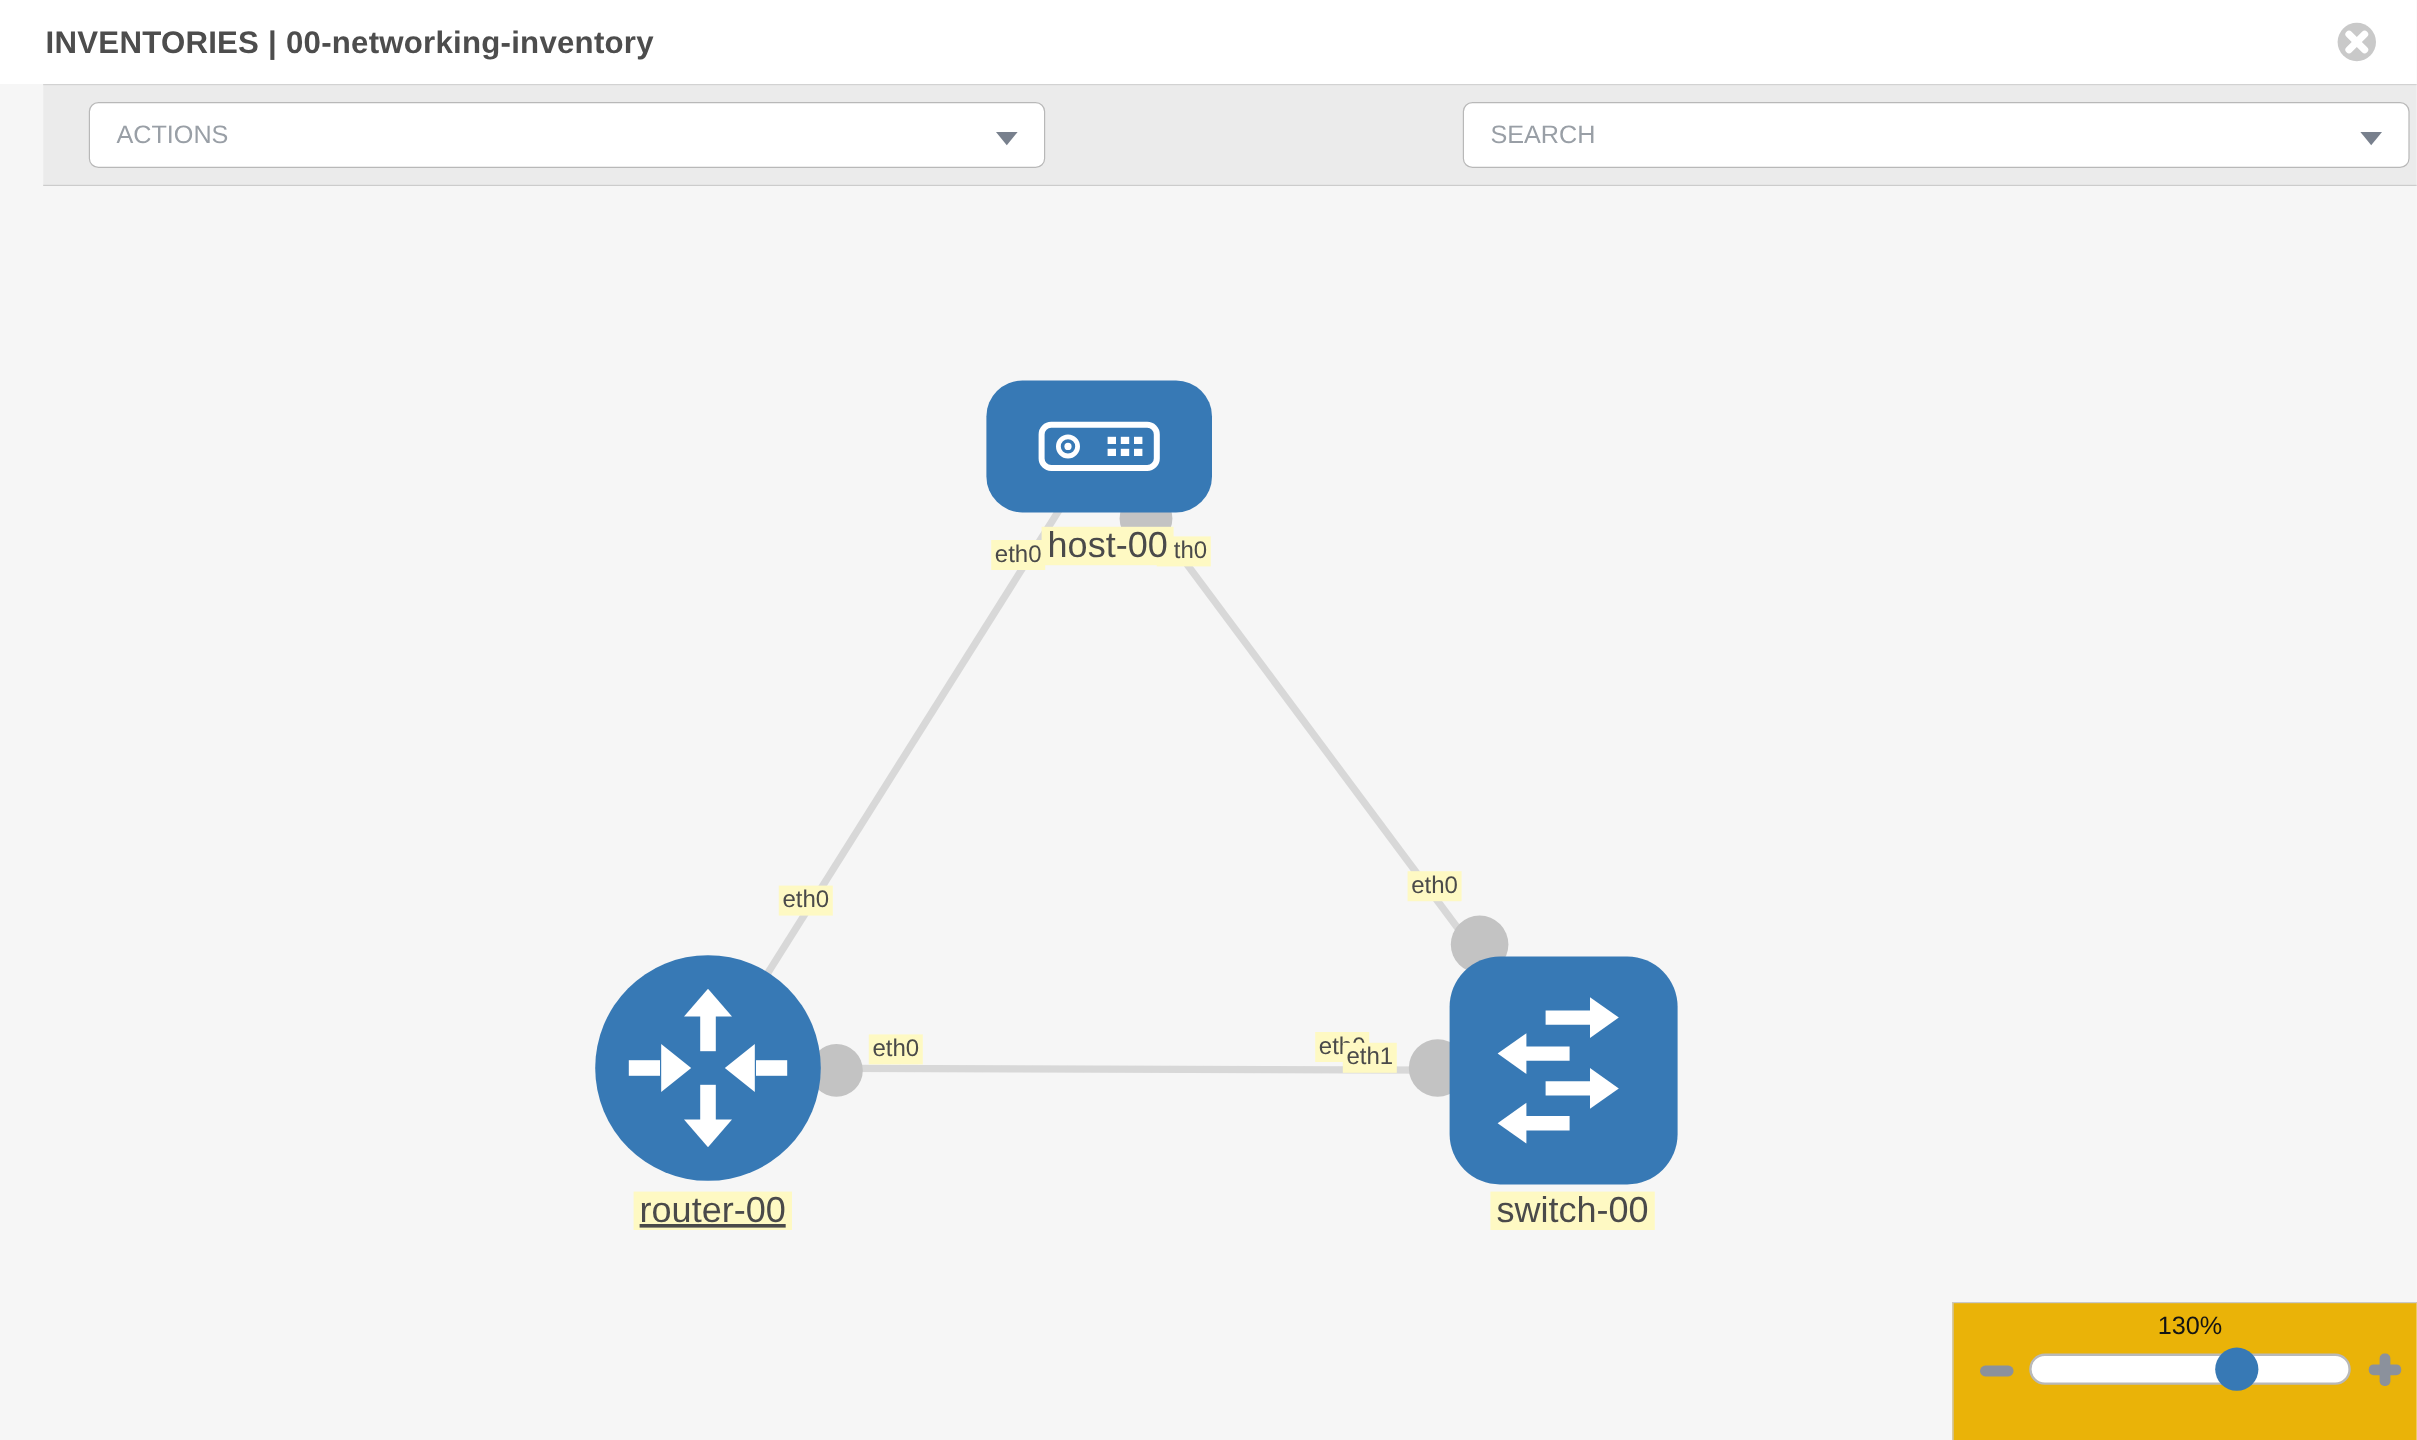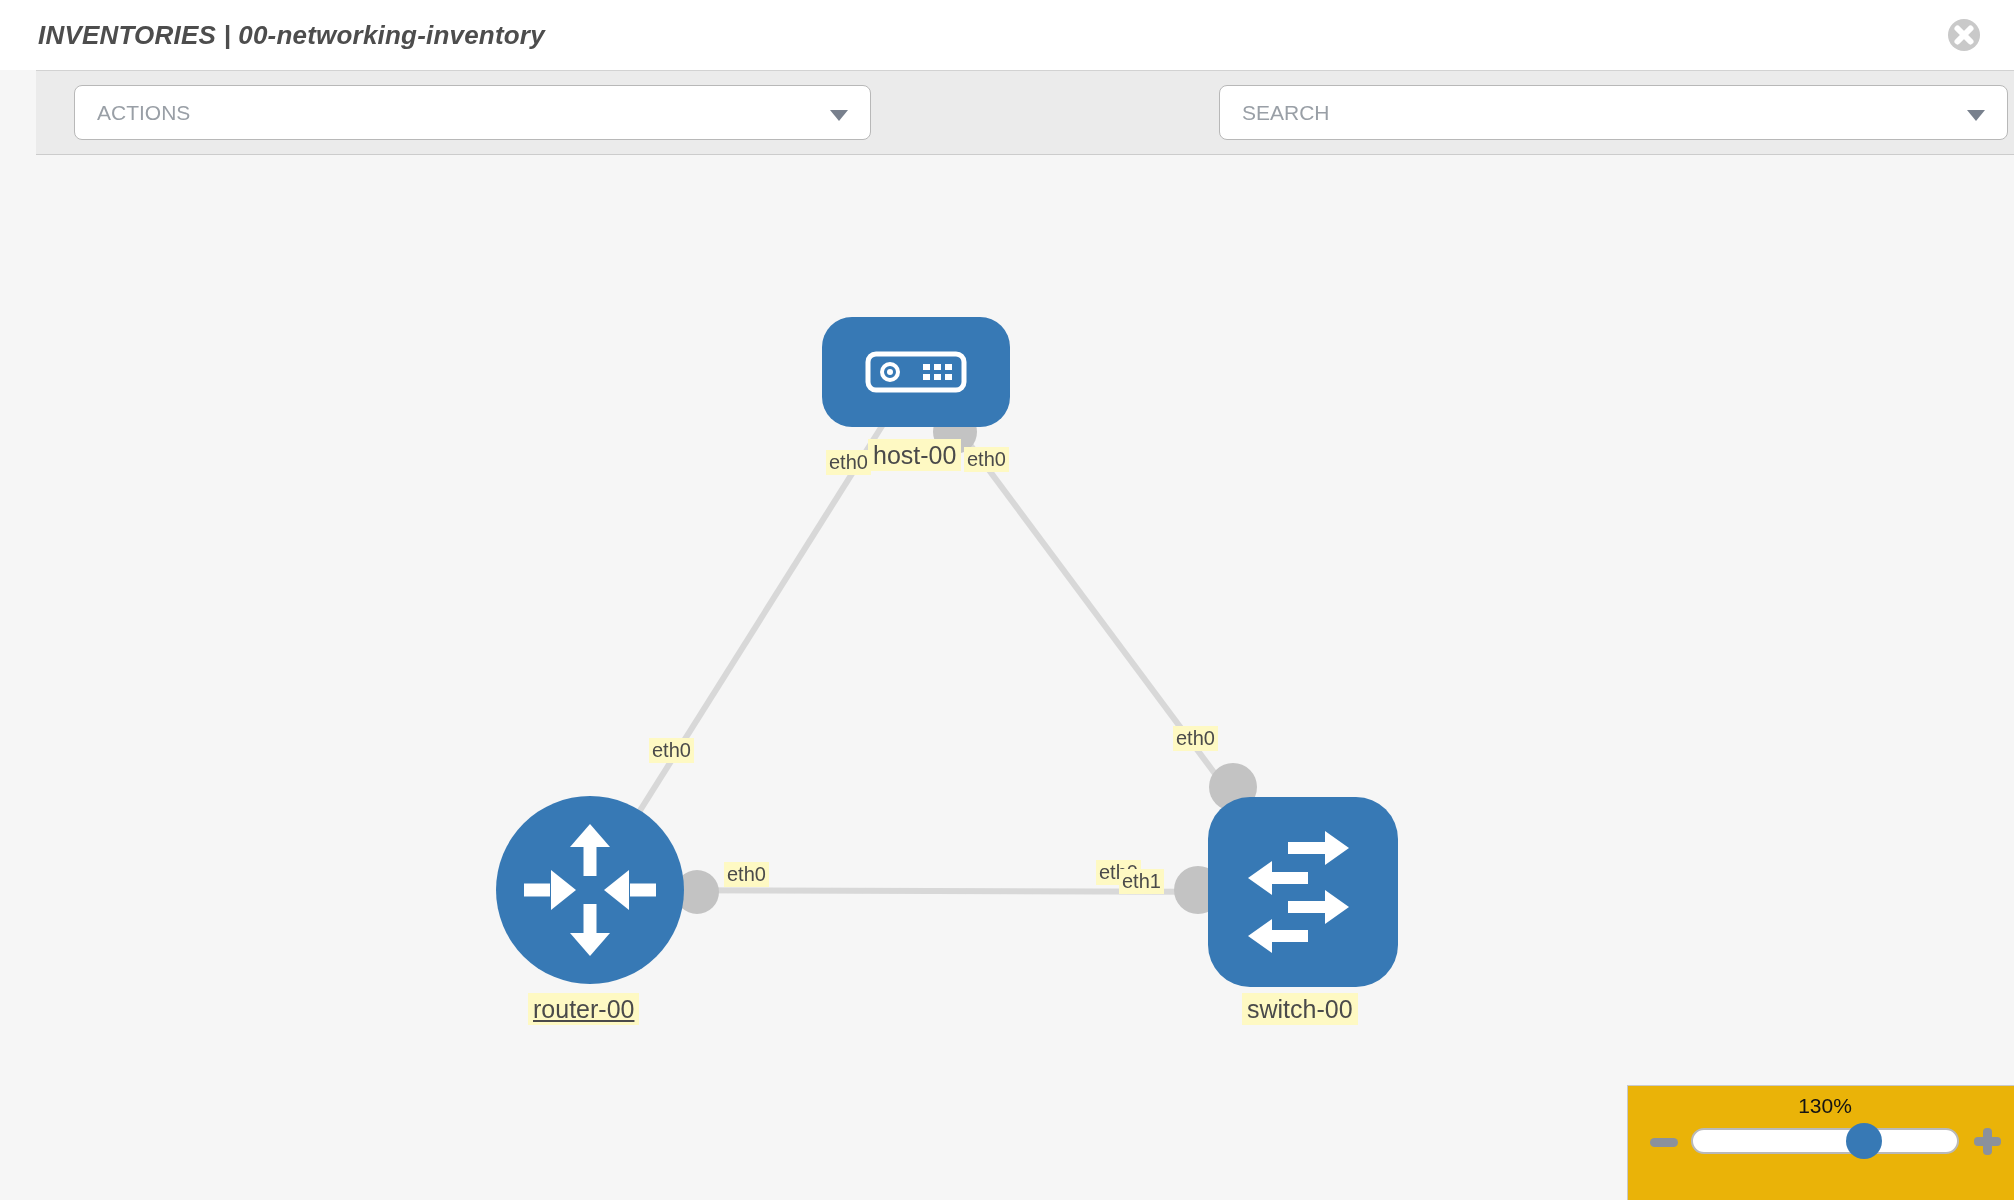--- a/index.html
+++ b/index.html
@@ -5,21 +5,21 @@
   * { margin:0; padding:0; box-sizing:border-box; }
   html,body { background:#fff; }
   #app {
     position:relative; width:2014px; height:1200px; overflow:hidden;
     font-family:"Liberation Sans", sans-serif; background:#f6f6f6;
   }
   
   .header { position:absolute; top:0; left:0; width:2014px; height:70px; background:#ffffff; }
   .page-title {
     position:absolute; left:38px; top:0; line-height:70px;
-    font-size:26px; font-weight:bold; color:#4d4d4d; letter-spacing:.2px;font-style:italic;
+    font-size:26px; font-weight:bold; color:#4d4d4d; letter-spacing:.2px;
   }
   .close-btn { position:absolute; right:33px; top:18px; width:34px; height:34px; cursor:pointer; }
   
   .toolbar {
     position:absolute; top:70px; left:0; width:2014px; height:85px;
     background:#ebebeb; border-top:1px solid #d2d2d2; border-bottom:1px solid #cccccc;margin-left:36px;
   }
   .select-box {
     position:absolute; top:14px; height:55px; background:#fff;
     border:1px solid #b8b8b8; border-radius:8px;
@@ -36,21 +36,21 @@
   .tool-icon { position:absolute; top:96px; width:38px; height:38px; cursor:pointer; }
   .icon-wrench { left:1050px; }
   .icon-key    { left:1116px; }
   
   .canvas { position:absolute; top:155px; left:0; width:2014px; height:1045px; background:#f6f6f6; }
   .canvas svg { position:absolute; top:0; left:0; }
   .chip {
     position:absolute; background:#fef9c3; color:#4a4a4a;
     font-size:20px; line-height:25px; padding:0 3px; white-space:nowrap;
   }
-  .node-label { font-size:25px; line-height:30px; padding:1px 5px; }
+  .node-label { font-size:30px; line-height:30px; padding:1px 5px; }
   
   .zoom-panel {
     position:absolute; left:1627px; top:1085px; width:436px; height:115px;
     background:#eab308; border:1px solid #c9c9c9; border-right:none; border-bottom:none;
   }
   .zoom-level {
     position:absolute; left:63px; top:8px; width:268px; text-align:center;
     font-size:21px; color:#141414;
   }
   .zoom-minus { position:absolute; left:22px; top:52px; width:28px; height:9px;

